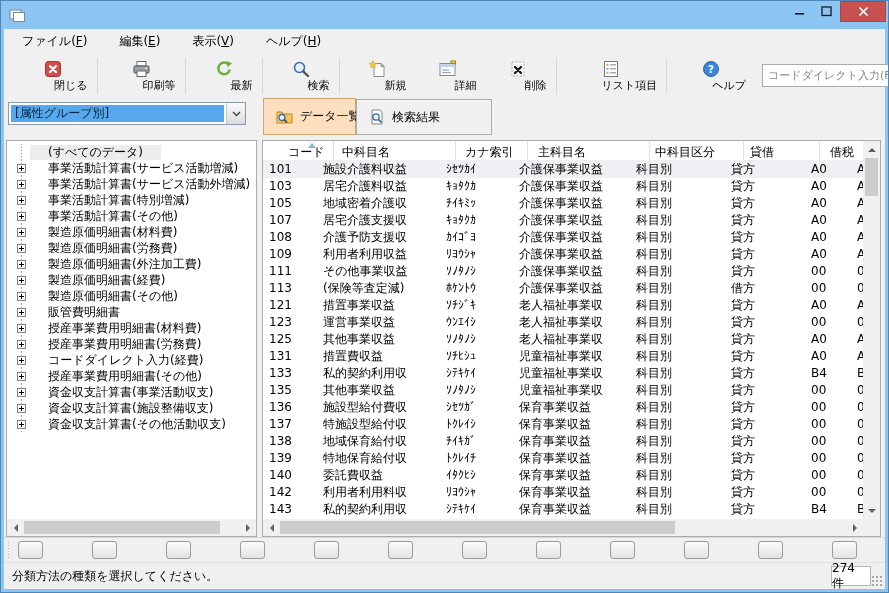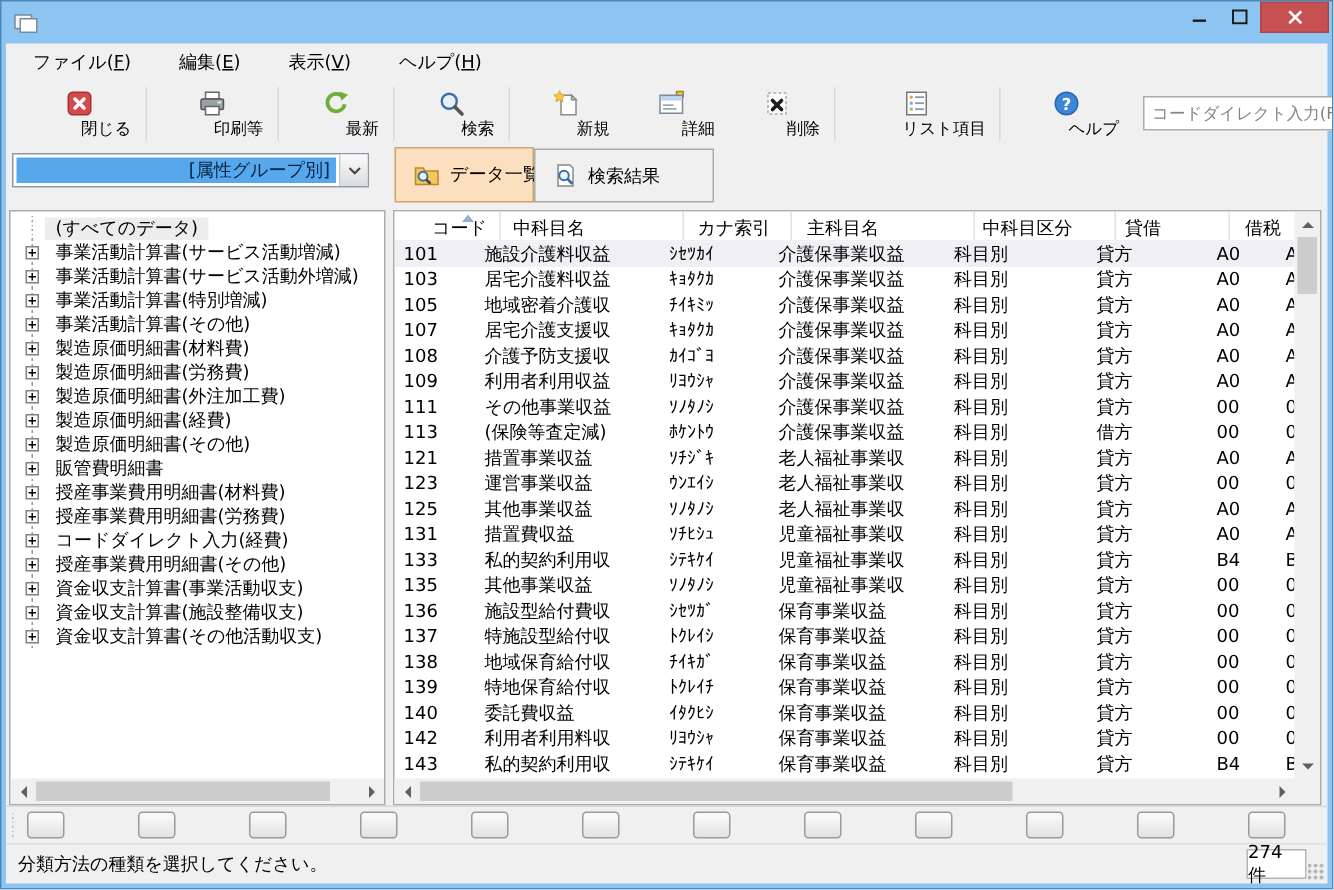--- a/index.html
+++ b/index.html
@@ -23,41 +23,41 @@
   .toolbar-grip{width:4px;height:36px;margin-right:4px;background:repeating-linear-gradient(to bottom,#B8B8B8 0 1px,transparent 1px 3px);background-size:1px 100%;background-repeat:no-repeat;background-position:1px 0;}
   .tbtn{display:flex;flex-direction:column;align-items:center;justify-content:center;height:42px;padding:1px 6px;min-width:34px;}
   .tbtn .ticon{height:19px;display:flex;align-items:flex-end;}
   .tbtn .tlabel{font-size:11px;line-height:13px;margin-top:1px;white-space:nowrap;margin-left:36px;}
   .tsep{width:1px;height:36px;background:#DADADA;margin:0 3px;flex:none;}
   .direct-input{margin-left:10px;position:relative;width:158px;height:23px;flex:none;}
   .direct-input input{width:100%;height:100%;border:1px solid #ABABAB;padding:2px 22px 2px 5px;font-size:11px;font-family:inherit;color:#444;background:#fff;}
   .direct-input input::placeholder{color:#848484;opacity:1;}
   .direct-input .mag{position:absolute;right:5px;top:5px;}
   
-  .filter-row{height:42px;position:relative;text-align:right;}
+  .filter-row{height:42px;position:relative;}
   .combo{position:absolute;left:4px;top:4px;width:238px;height:23px;border:1px solid #8A9AAA;background:#fff;display:flex;}
   .combo-text{flex:1;margin:2px;background:#57A7EC;color:#05233d;padding:1px 4px;line-height:14px;white-space:nowrap;overflow:hidden;}
   .combo-btn{width:19px;border-left:1px solid #C8C8C8;background:linear-gradient(#FAFAFA,#DCDCDC);display:flex;align-items:center;justify-content:center;}
   .tab{position:absolute;top:0;height:37px;display:flex;align-items:center;gap:7px;padding:0 12px;border:1px solid #ABABAB;background:#F0F0F0;white-space:nowrap;}
   .tab.selected{background:#FCDFBE;border-color:#CDA573;}
   #tab-data{left:259px;width:93px;}
-  #tab-search{left:352px;top:1px;height:36px;width:120px;}
+  #tab-search{left:352px;top:1px;height:36px;width:136px;}
   .tab .tico{display:flex;flex:none;}
   
   .panels{position:relative;height:397px;}
   .tree-panel{position:absolute;left:2px;top:0;width:251px;height:397px;background:#fff;border:1px solid #ABABAB;overflow:hidden;}
   .tree{position:absolute;left:0;top:3px;right:0;bottom:17px;overflow:hidden;}
   .tree-item{height:16px;display:flex;align-items:center;white-space:nowrap;padding-left:6px;}
   .plus-area{width:17px;height:100%;display:flex;align-items:center;justify-content:center;position:relative;flex:none;}
   .plus-area::before{content:"";position:absolute;left:8px;top:0;bottom:0;background:repeating-linear-gradient(to bottom,#9a9a9a 0 1px,transparent 1px 3px);width:1px;}
   .plusbox{width:9px;height:9px;border:1px solid #808080;background:#fff;position:relative;z-index:1;flex:none;}
   .plusbox::before{content:"";position:absolute;left:1px;right:1px;top:3px;height:1px;background:#000;}
   .plusbox::after{content:"";position:absolute;top:1px;bottom:1px;left:3px;width:1px;background:#000;}
   .tree-item.root .plusbox{visibility:hidden;}
-  .tree-item .tlabel2{padding:0 7px;line-height:15px;}
+  .tree-item .tlabel2{padding:0 18px;line-height:15px;}
   .tree-item.selected .tlabel2{background:#EDEDED;}
   
   .hscroll{position:absolute;left:0;bottom:0;height:17px;background:#F0F0F0;display:flex;align-items:center;}
   .sb-btn{width:17px;height:17px;display:flex;align-items:center;justify-content:center;flex:none;}
   .sb-thumb-h{height:13px;background:#CDCDCD;flex:none;}
   .sb-spacer{flex:1;}
   .arr{width:0;height:0;display:block;}
   .arr-l{border-right:4px solid #606060;border-top:4px solid transparent;border-bottom:4px solid transparent;}
   .arr-r{border-left:4px solid #606060;border-top:4px solid transparent;border-bottom:4px solid transparent;}
   .arr-u{border-bottom:4px solid #606060;border-left:4px solid transparent;border-right:4px solid transparent;}

